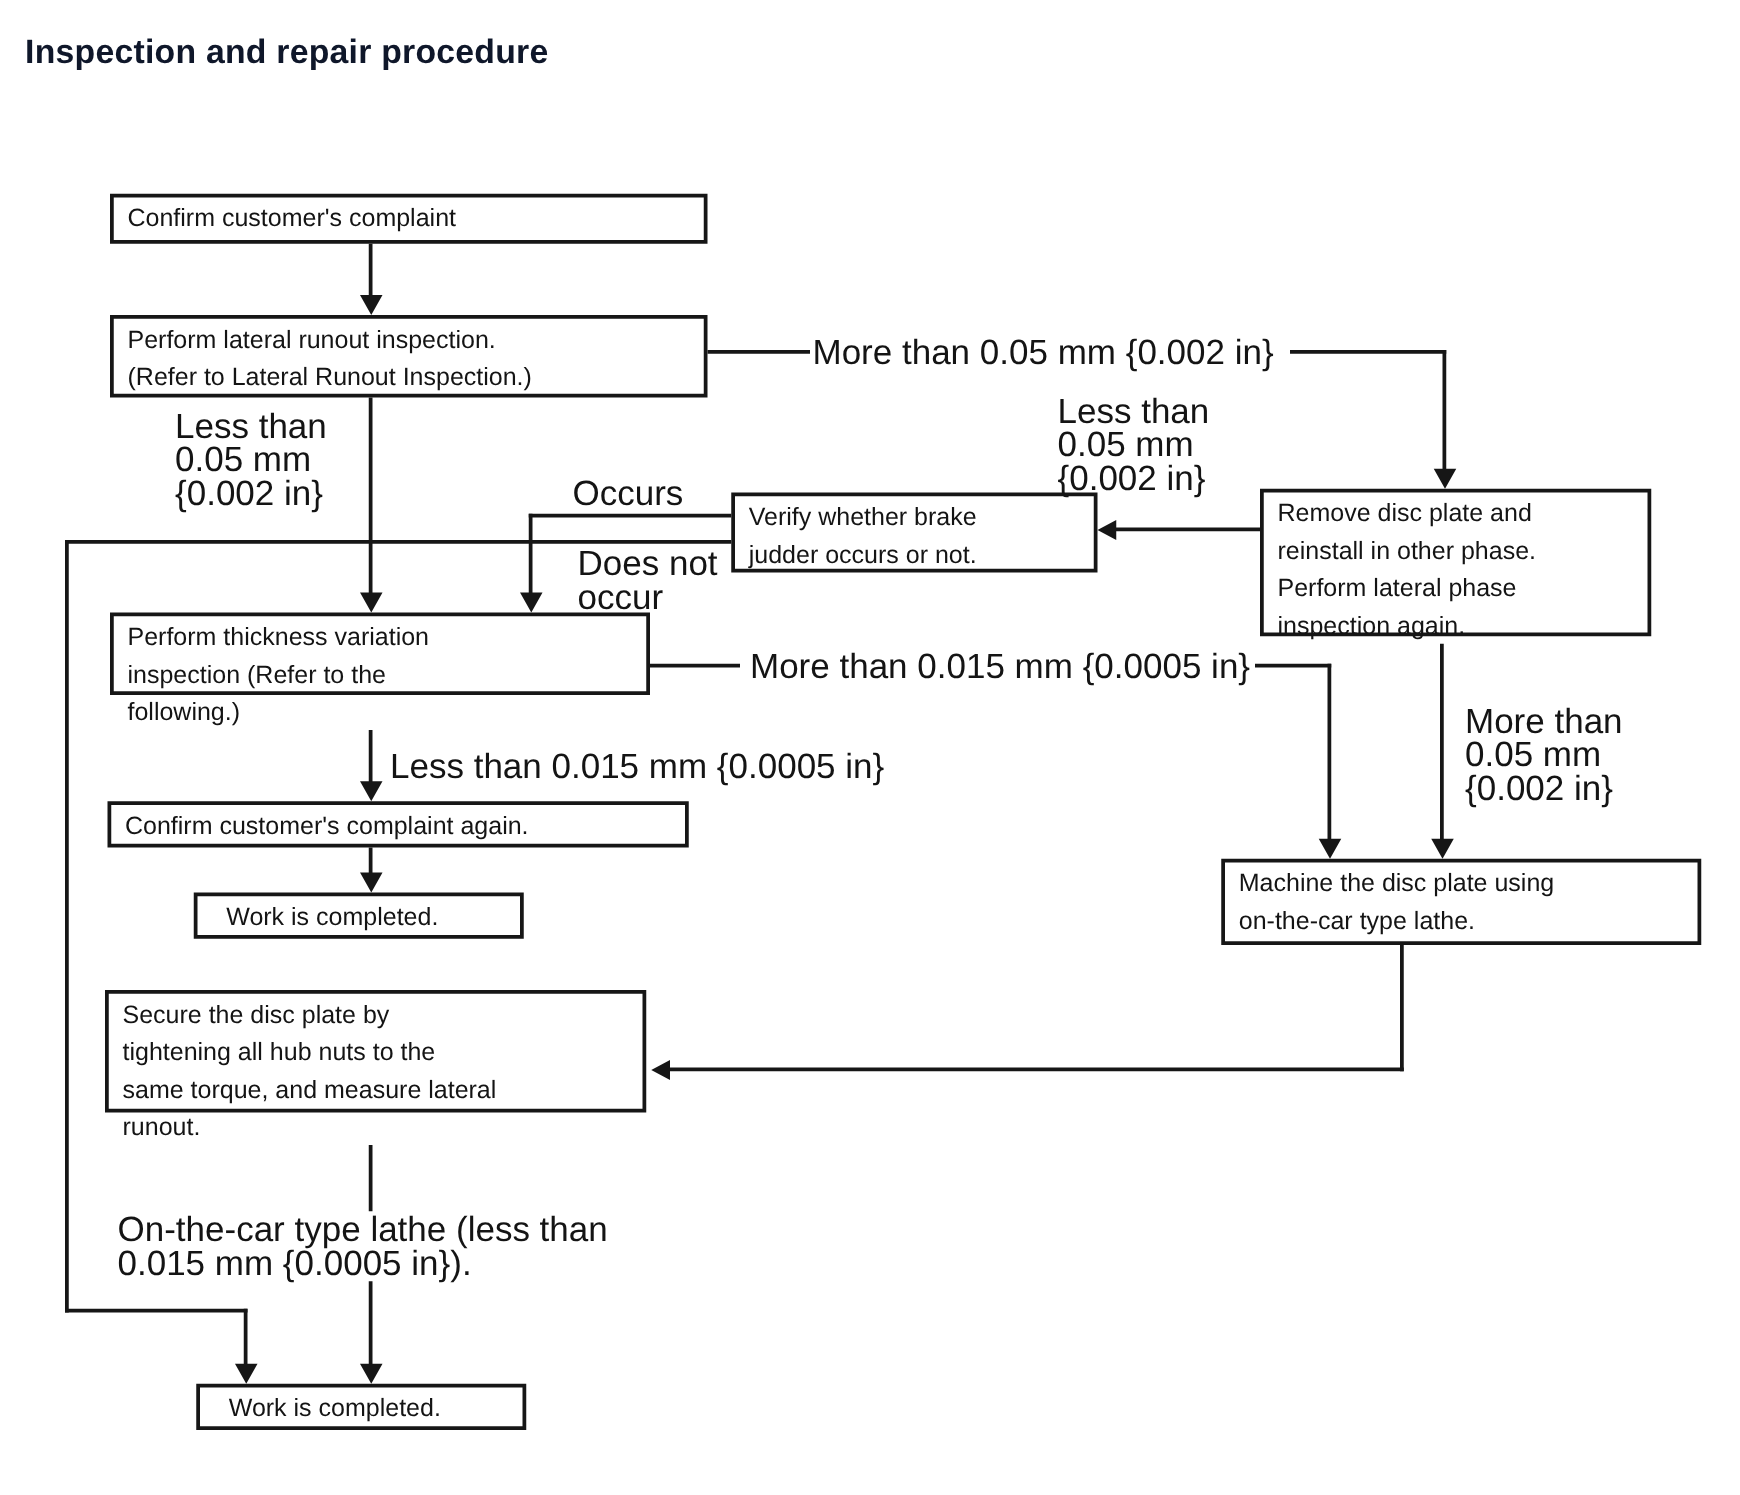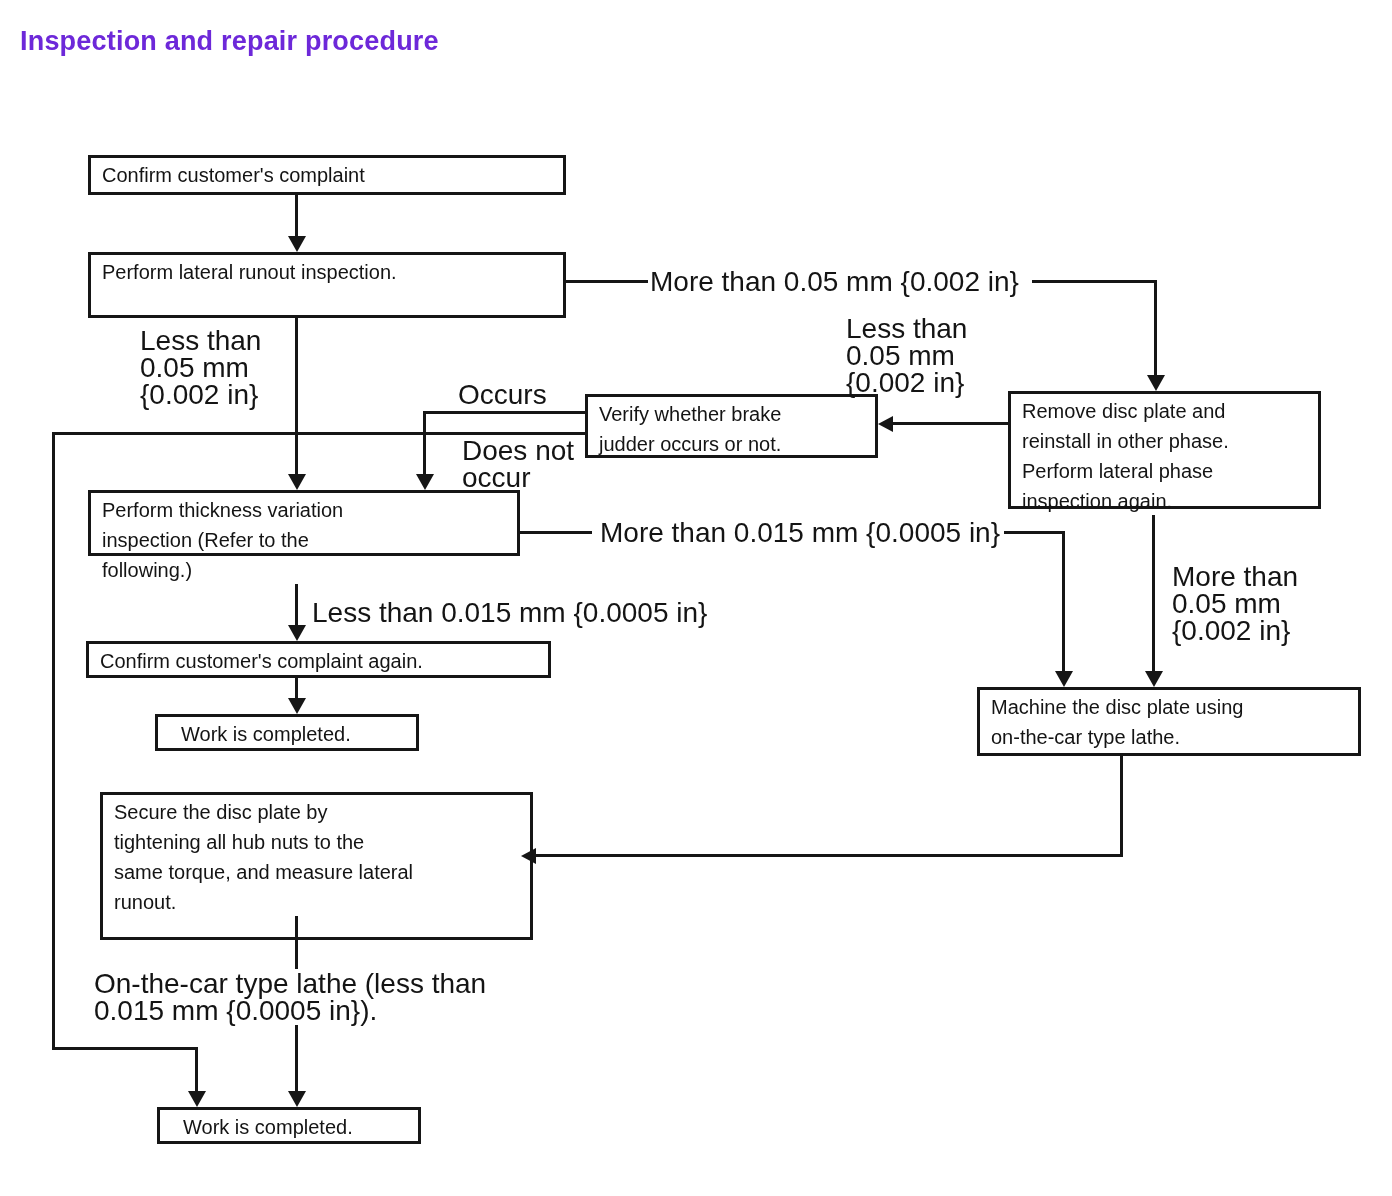--- a/index.html
+++ b/index.html
@@ -10,21 +10,21 @@
     background: #ffffff;
     font-family: "Liberation Sans", sans-serif;
     color: #141414;
     overflow: hidden;
   }
   .title {
     position: absolute;
     font-size: 27px;
     font-weight: 700;
     letter-spacing: 0.2px;
-    color: #6d28d9;
+    color: #0f172a;
   }
   .node {
     position: absolute;
     box-sizing: border-box;
     border: 3px solid #161616;
     background: #ffffff;
     padding: 2px 6px 2px 11px;
     font-size: 20px;
     line-height: 30px;
     white-space: nowrap;
@@ -58,20 +58,21 @@
 <div class="canvas">
 
   <div class="title" style="left:20px; top:26px;">Inspection and repair procedure</div>
 
   <div class="node" style="left:88px; top:155px; width:478px; height:40px;">
     <div class="ln">Confirm customer's complaint</div>
   </div>
 
   <div class="node" style="left:88px; top:252px; width:478px; height:66px;">
     <div class="ln">Perform lateral runout inspection.</div>
+    <div class="ln">(Refer to Lateral Runout Inspection.)</div>
   </div>
 
   <div class="node" style="left:585px; top:394px; width:293px; height:64px;">
     <div class="ln">Verify whether brake</div>
     <div class="ln">judder occurs or not.</div>
   </div>
 
   <div class="node" style="left:1008px; top:391px; width:313px; height:118px;">
     <div class="ln">Remove disc plate and</div>
     <div class="ln">reinstall in other phase.</div>
@@ -91,21 +92,21 @@
 
   <div class="node" style="left:155px; top:714px; width:264px; height:37px;">
     <div class="ln" style="padding-left:12px;">Work is completed.</div>
   </div>
 
   <div class="node" style="left:977px; top:687px; width:384px; height:69px;">
     <div class="ln">Machine the disc plate using</div>
     <div class="ln">on-the-car type lathe.</div>
   </div>
 
-  <div class="node" style="left:100px; top:792px; width:433px; height:148px;">
+  <div class="node" style="left:84px; top:792px; width:433px; height:98px;">
     <div class="ln">Secure the disc plate by</div>
     <div class="ln">tightening all hub nuts to the</div>
     <div class="ln">same torque, and measure lateral</div>
     <div class="ln">runout.</div>
   </div>
 
   <div class="node" style="left:157px; top:1107px; width:264px; height:37px;">
     <div class="ln" style="padding-left:12px;">Work is completed.</div>
   </div>
 

